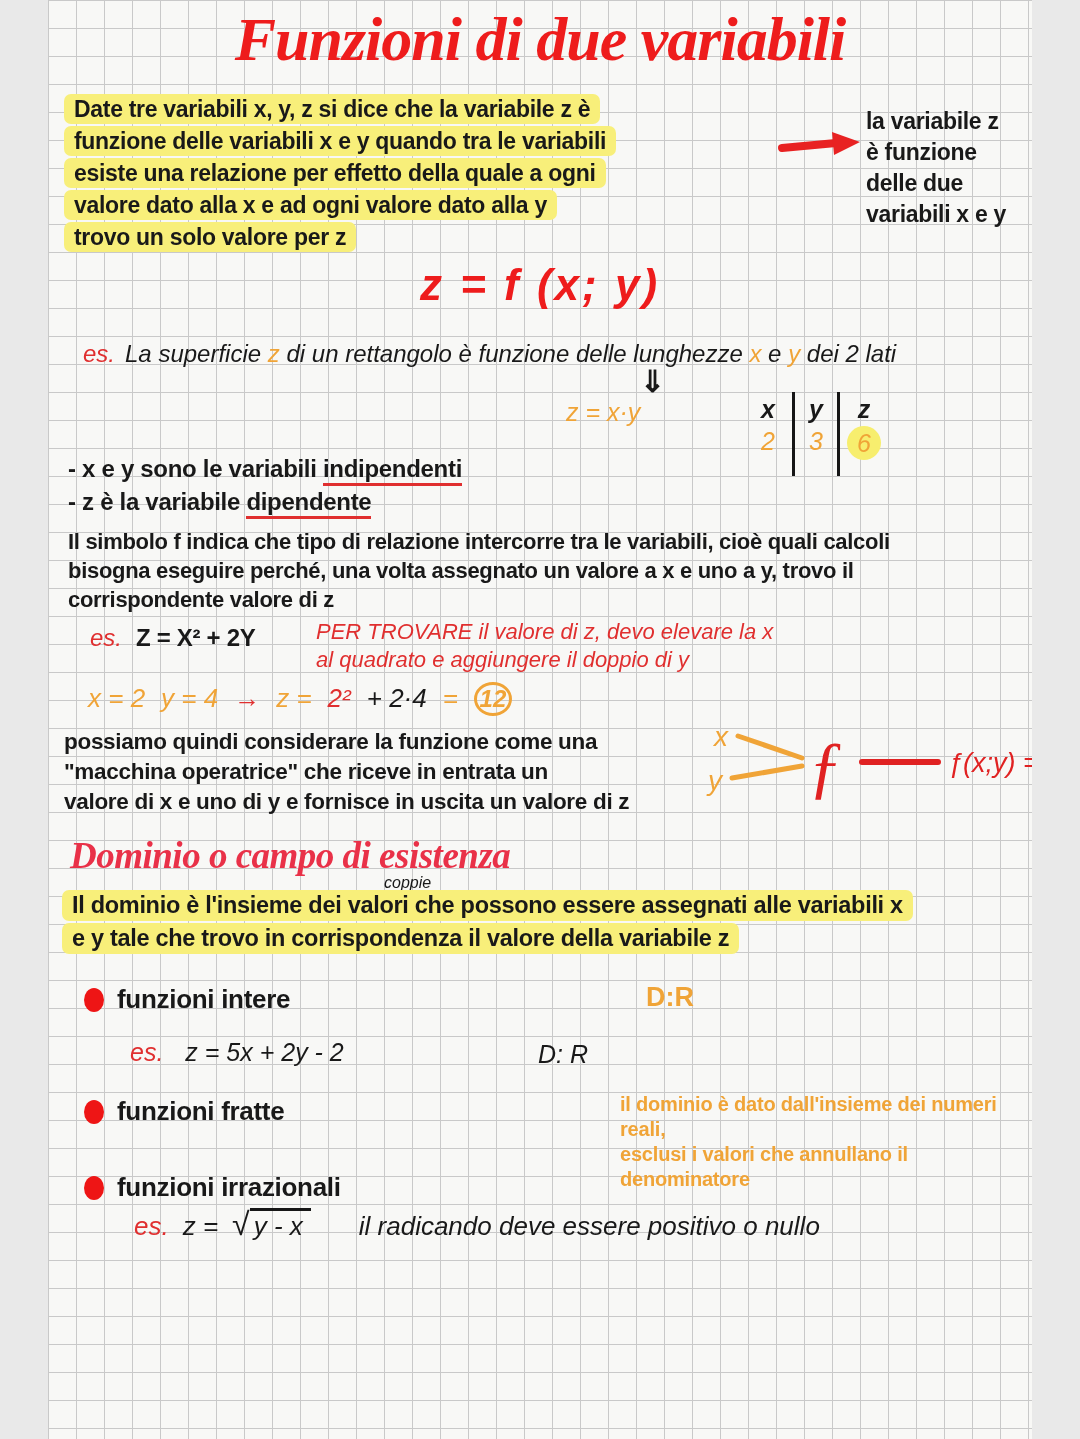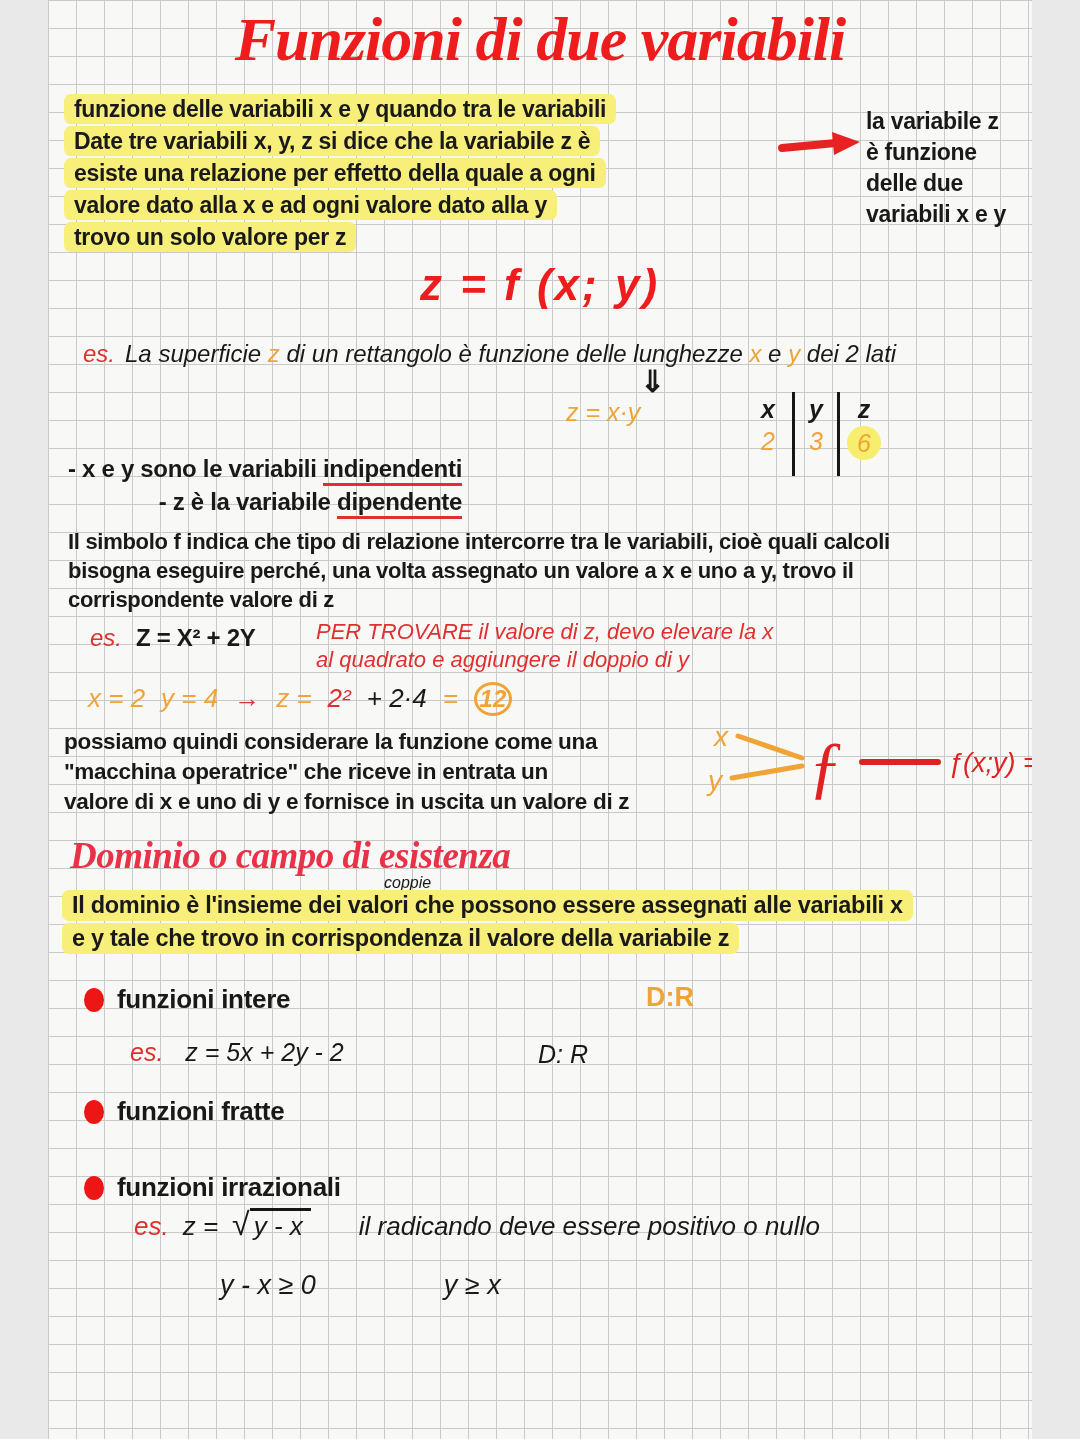--- a/index.html
+++ b/index.html
@@ -26,21 +26,21 @@
   .rect-example { top:340px; left:35px; font-size:24px; }
   .rect-example .es { margin-right:10px; }
   .implies { top:364px; left:592px; font-size:30px; font-weight:700; color:#191919; }
   .rect-formula { top:398px; left:518px; font-size:25px; }
   .xyz-table { top:392px; left:696px; display:flex; }
   .xyz-col { width:48px; text-align:center; padding-top:2px; height:84px; }
   .xyz-col.mid { border-left:3px solid #161616; border-right:3px solid #161616; }
   .xyz-h { font-size:25px; font-weight:700; font-style:italic; color:#191919; line-height:30px; }
   .xyz-v { font-size:25px; font-style:italic; color:#f0a437; line-height:34px; }
   .circle-hl { background:#f7ee6e; border-radius:50%; width:34px; height:34px; display:flex; align-items:center; justify-content:center; margin:2px auto 0; }
-  .vars { top:452px; left:20px; font-size:24px; line-height:33px;text-align:right; }
+  .vars { top:452px; left:20px; font-size:24px; line-height:33px; }
   .ul-red { border-bottom:3px solid #e02f2f; padding-bottom:1px; }
   .symbol-par { top:527px; left:20px; font-size:22px; line-height:29px; }
   .sq-example { top:624px; left:42px; font-size:24px; display:flex; gap:14px; align-items:baseline; }
   .sq-note { top:618px; left:268px; font-size:22px; line-height:28px; color:#e02f2f; }
   .sq-note .l2 { }
   .calc-line { top:682px; left:40px; font-size:26px; display:flex; gap:16px; align-items:baseline; }
   .circled { display:inline-flex; align-items:center; justify-content:center; border:3px solid #f0a437; color:#f0a437; border-radius:50%; width:38px; height:34px; font-size:24px;font-weight:bold; }
   .machine-par { top:727px; left:16px; font-size:22.5px; line-height:30px; }
   .machine-svg { top:706px; left:652px; }
   .domain-heading { top:834px; left:22px; font-size:37px; color:#e93148; letter-spacing:-0.5px; }
@@ -64,22 +64,22 @@
   .conds { top:1270px; left:172px; font-size:27px; display:flex; gap:128px; }
 </style>
 </head>
 <body>
 
 <div class="page">
 
   <h1 class="abs title script">Funzioni di due variabili</h1>
 
   <div class="abs intro print">
+    <div class="hl-line">Date tre variabili x, y, z si dice che la variabile z è</div>
     <div class="hl-line">funzione delle variabili x e y quando tra le variabili</div>
-    <div class="hl-line">Date tre variabili x, y, z si dice che la variabile z è</div>
     <div class="hl-line">esiste una relazione per effetto della quale a ogni</div>
     <div class="hl-line">valore dato alla x e ad ogni valore dato alla y</div>
     <div class="hl-line">trovo un solo valore per z</div>
   </div>
 
   <svg class="abs" style="top:128px; left:728px;" width="86" height="34">
     <line x1="6" y1="20" x2="60" y2="15" stroke="#e82222" stroke-width="8" stroke-linecap="round"></line>
     <polygon points="56,4 84,14 58,27" fill="#e82222"></polygon>
   </svg>
 
@@ -181,34 +181,34 @@
   <div class="abs intere-example hand">
     <span class="red">es.</span>
     <span>z = 5x + 2y - 2</span>
   </div>
   <div class="abs intere-domain hand">D: R</div>
 
   <div class="abs bullet-row b-fratte">
     <span class="bullet-dot"></span>
     <span class="print bullet-label">funzioni fratte</span>
   </div>
+  <div class="abs fratte-note">
+    <div>il dominio è dato dall'insieme dei numeri reali,</div>
+    <div>esclusi i valori che annullano il denominatore</div>
+  </div>
 
   <div class="abs bullet-row b-irr">
     <span class="bullet-dot"></span>
     <span class="print bullet-label">funzioni irrazionali</span>
   </div>
 
   <div class="abs irr-example hand">
     <span class="red">es.</span>
     <span>z =</span>
     <span class="sqrt-wrap">
       <span class="sqrt-sign">√</span>
       <span class="sqrt-body">y - x</span>
     </span>
     <span class="irr-note">il radicando deve essere positivo o nullo</span>
   </div>
 
-  <div class="abs conds hand">
-    <span>y - x ≥ 0</span>
-    <span>y ≥ x</span>
-  </div>
 
 </div>
 
 </body></html>

